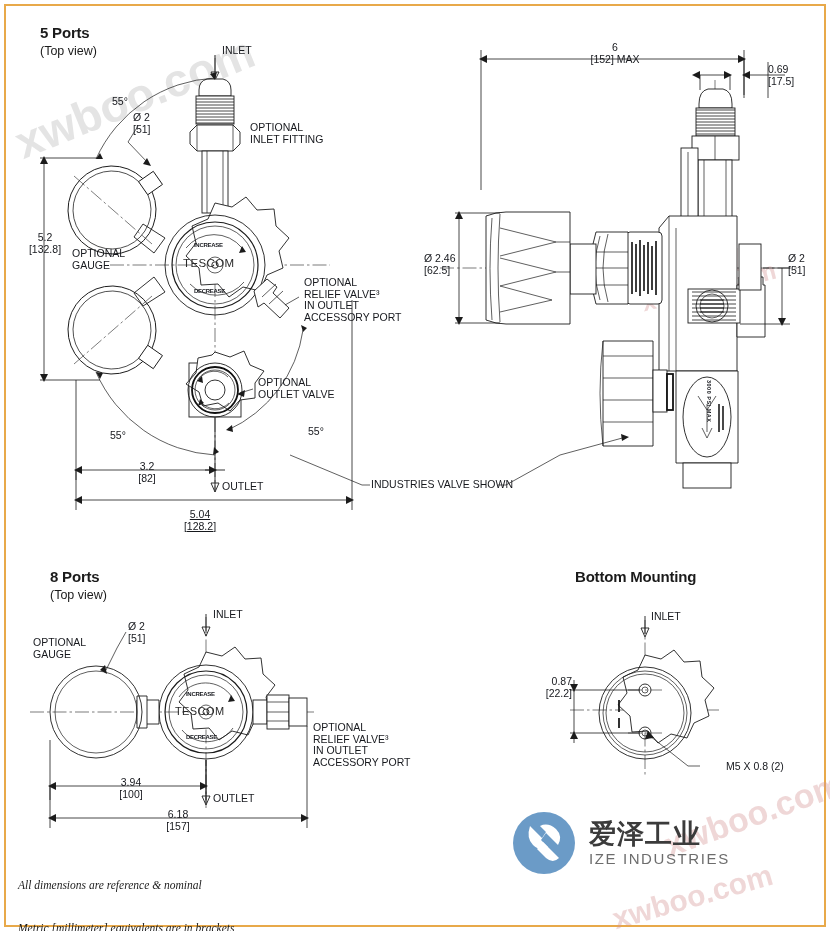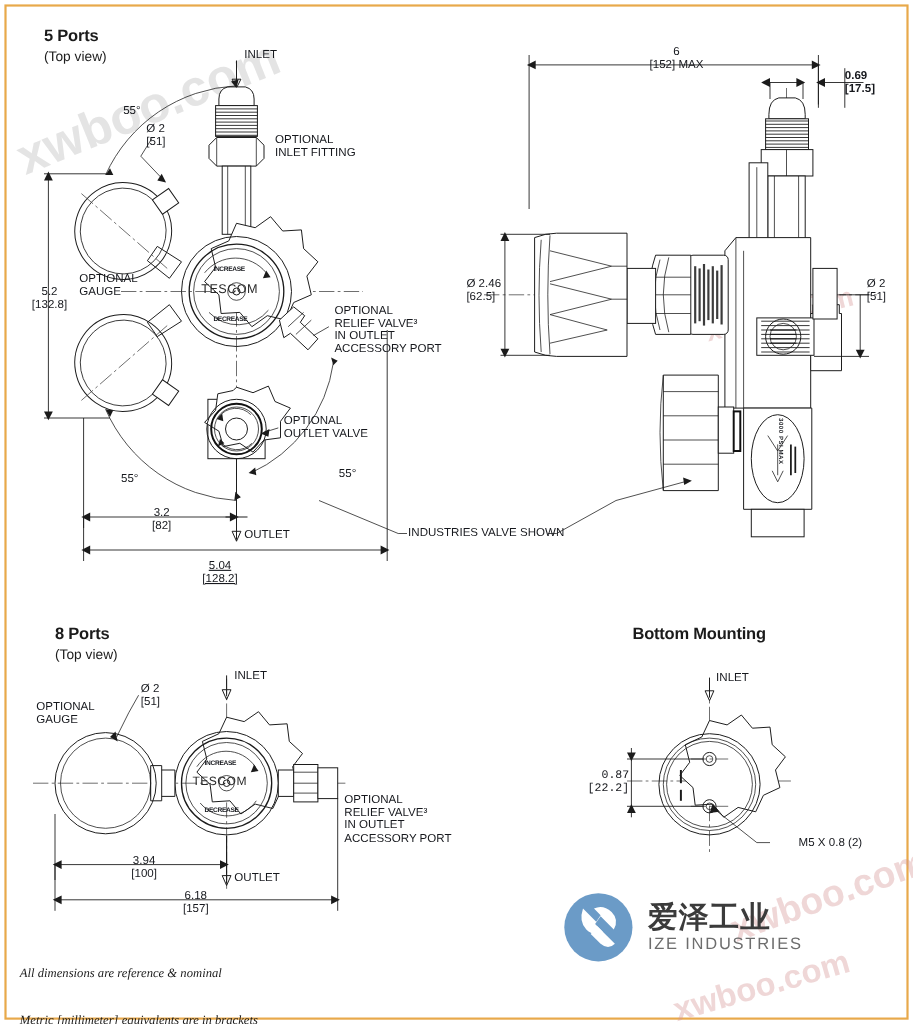--- a/index.html
+++ b/index.html
@@ -245,21 +245,21 @@
     <path d="M346,496 l8,4 l-8,4 z" fill="#1b1b1b"></path>
 
   </svg>
 
   <div class="lbl" style="left:222px;top:45px;">INLET</div>
   <div class="lbl" style="left:250px;top:122px;">OPTIONAL
 INLET FITTING</div>
   <div class="dim" style="left:133px;top:112px;width:40px;text-align:left;">Ø 2
 [51]</div>
   <div class="lbl" style="left:112px;top:96px;">55°</div>
-  <div class="dim" style="left:22px;top:260px;width:46px;">5.2
+  <div class="dim" style="left:22px;top:232px;width:46px;">5.2
 [132.8]</div>
   <div class="lbl" style="left:72px;top:248px;">OPTIONAL
 GAUGE</div>
   <div class="lbl" style="left:304px;top:277px;">OPTIONAL
 RELIEF VALVE³
 IN OUTLET
 ACCESSORY PORT</div>
   <div class="lbl" style="left:258px;top:377px;">OPTIONAL
 OUTLET VALVE</div>
   <div class="lbl" style="left:110px;top:430px;">55°</div>
@@ -415,21 +415,21 @@
       <line x1="723" y1="406" x2="723" y2="430"></line>
     </g>
 
     <line class="ln-thin" x1="560" y1="455" x2="626" y2="437"></line>
     <path d="M621,434 l8,3 l-7,4 z" fill="#1b1b1b"></path>
 
   </svg>
 
   <div class="dim" style="left:575px;top:42px;width:80px;">6
 [152] MAX</div>
-  <div class="dim" style="left:768px;top:64px;width:50px;text-align:left;font-weight:bold;">0.69
+  <div class="dim" style="left:768px;top:64px;width:50px;text-align:left;">0.69
 [17.5]</div>
   <div class="dim" style="left:424px;top:253px;width:52px;text-align:left;">Ø 2.46
 [62.5]</div>
   <div class="dim" style="left:788px;top:253px;width:42px;text-align:left;">Ø 2
 [51]</div>
   <div class="lbl" style="left:714px;top:380px;font-size:5.5px;font-weight:bold;transform:rotate(90deg);transform-origin:left top;letter-spacing:0.5px;">3000 PSI MAX</div>
 
   <div class="sec-title" style="left:50px;top:568px;">8 Ports</div>
   <div class="sec-sub" style="left:50px;top:588px;">(Top view)</div>
 
@@ -545,21 +545,21 @@
     <path d="M570,684 l4,8 l4,-8 z" fill="#1b1b1b"></path>
     <path d="M570,739 l4,-8 l4,8 z" fill="#1b1b1b"></path>
 
     <line class="ln-thin" x1="650" y1="736" x2="688" y2="766"></line>
     <line class="ln-thin" x1="688" y1="766" x2="700" y2="766"></line>
     <path d="M648,731 l6,7 l-9,1 z" fill="#1b1b1b"></path>
 
   </svg>
 
   <div class="lbl" style="left:651px;top:611px;">INLET</div>
-  <div class="dim" style="left:528px;top:700px;width:44px;text-align:right;font-family:Liberation Mono, monospace;">0.87
+  <div class="dim" style="left:528px;top:676px;width:44px;text-align:right;">0.87
 [22.2]</div>
   <div class="lbl" style="left:702px;top:761px;margin-left:24px;">M5 X 0.8 (2)</div>
 
   <div class="note" style="left:18px;top:878px;text-align:right;">All dimensions are reference &amp; nominal</div>
   <div class="note" style="left:18px;top:893px;margin-top:28px;">Metric [millimeter] equivalents are in brackets</div>
 
   <div id="logo-wrap" style="left:513px;top:812px;">
     <div id="logo-circle">
       <svg width="62" height="62" viewBox="0 0 62 62" style="position:absolute;left:0;top:0;">
         <path d="M17,14 L29,26 L33,20 L27,14 Q35,10 43,17 Q50,24 45,33 L33,21 L28,28 L35,35

